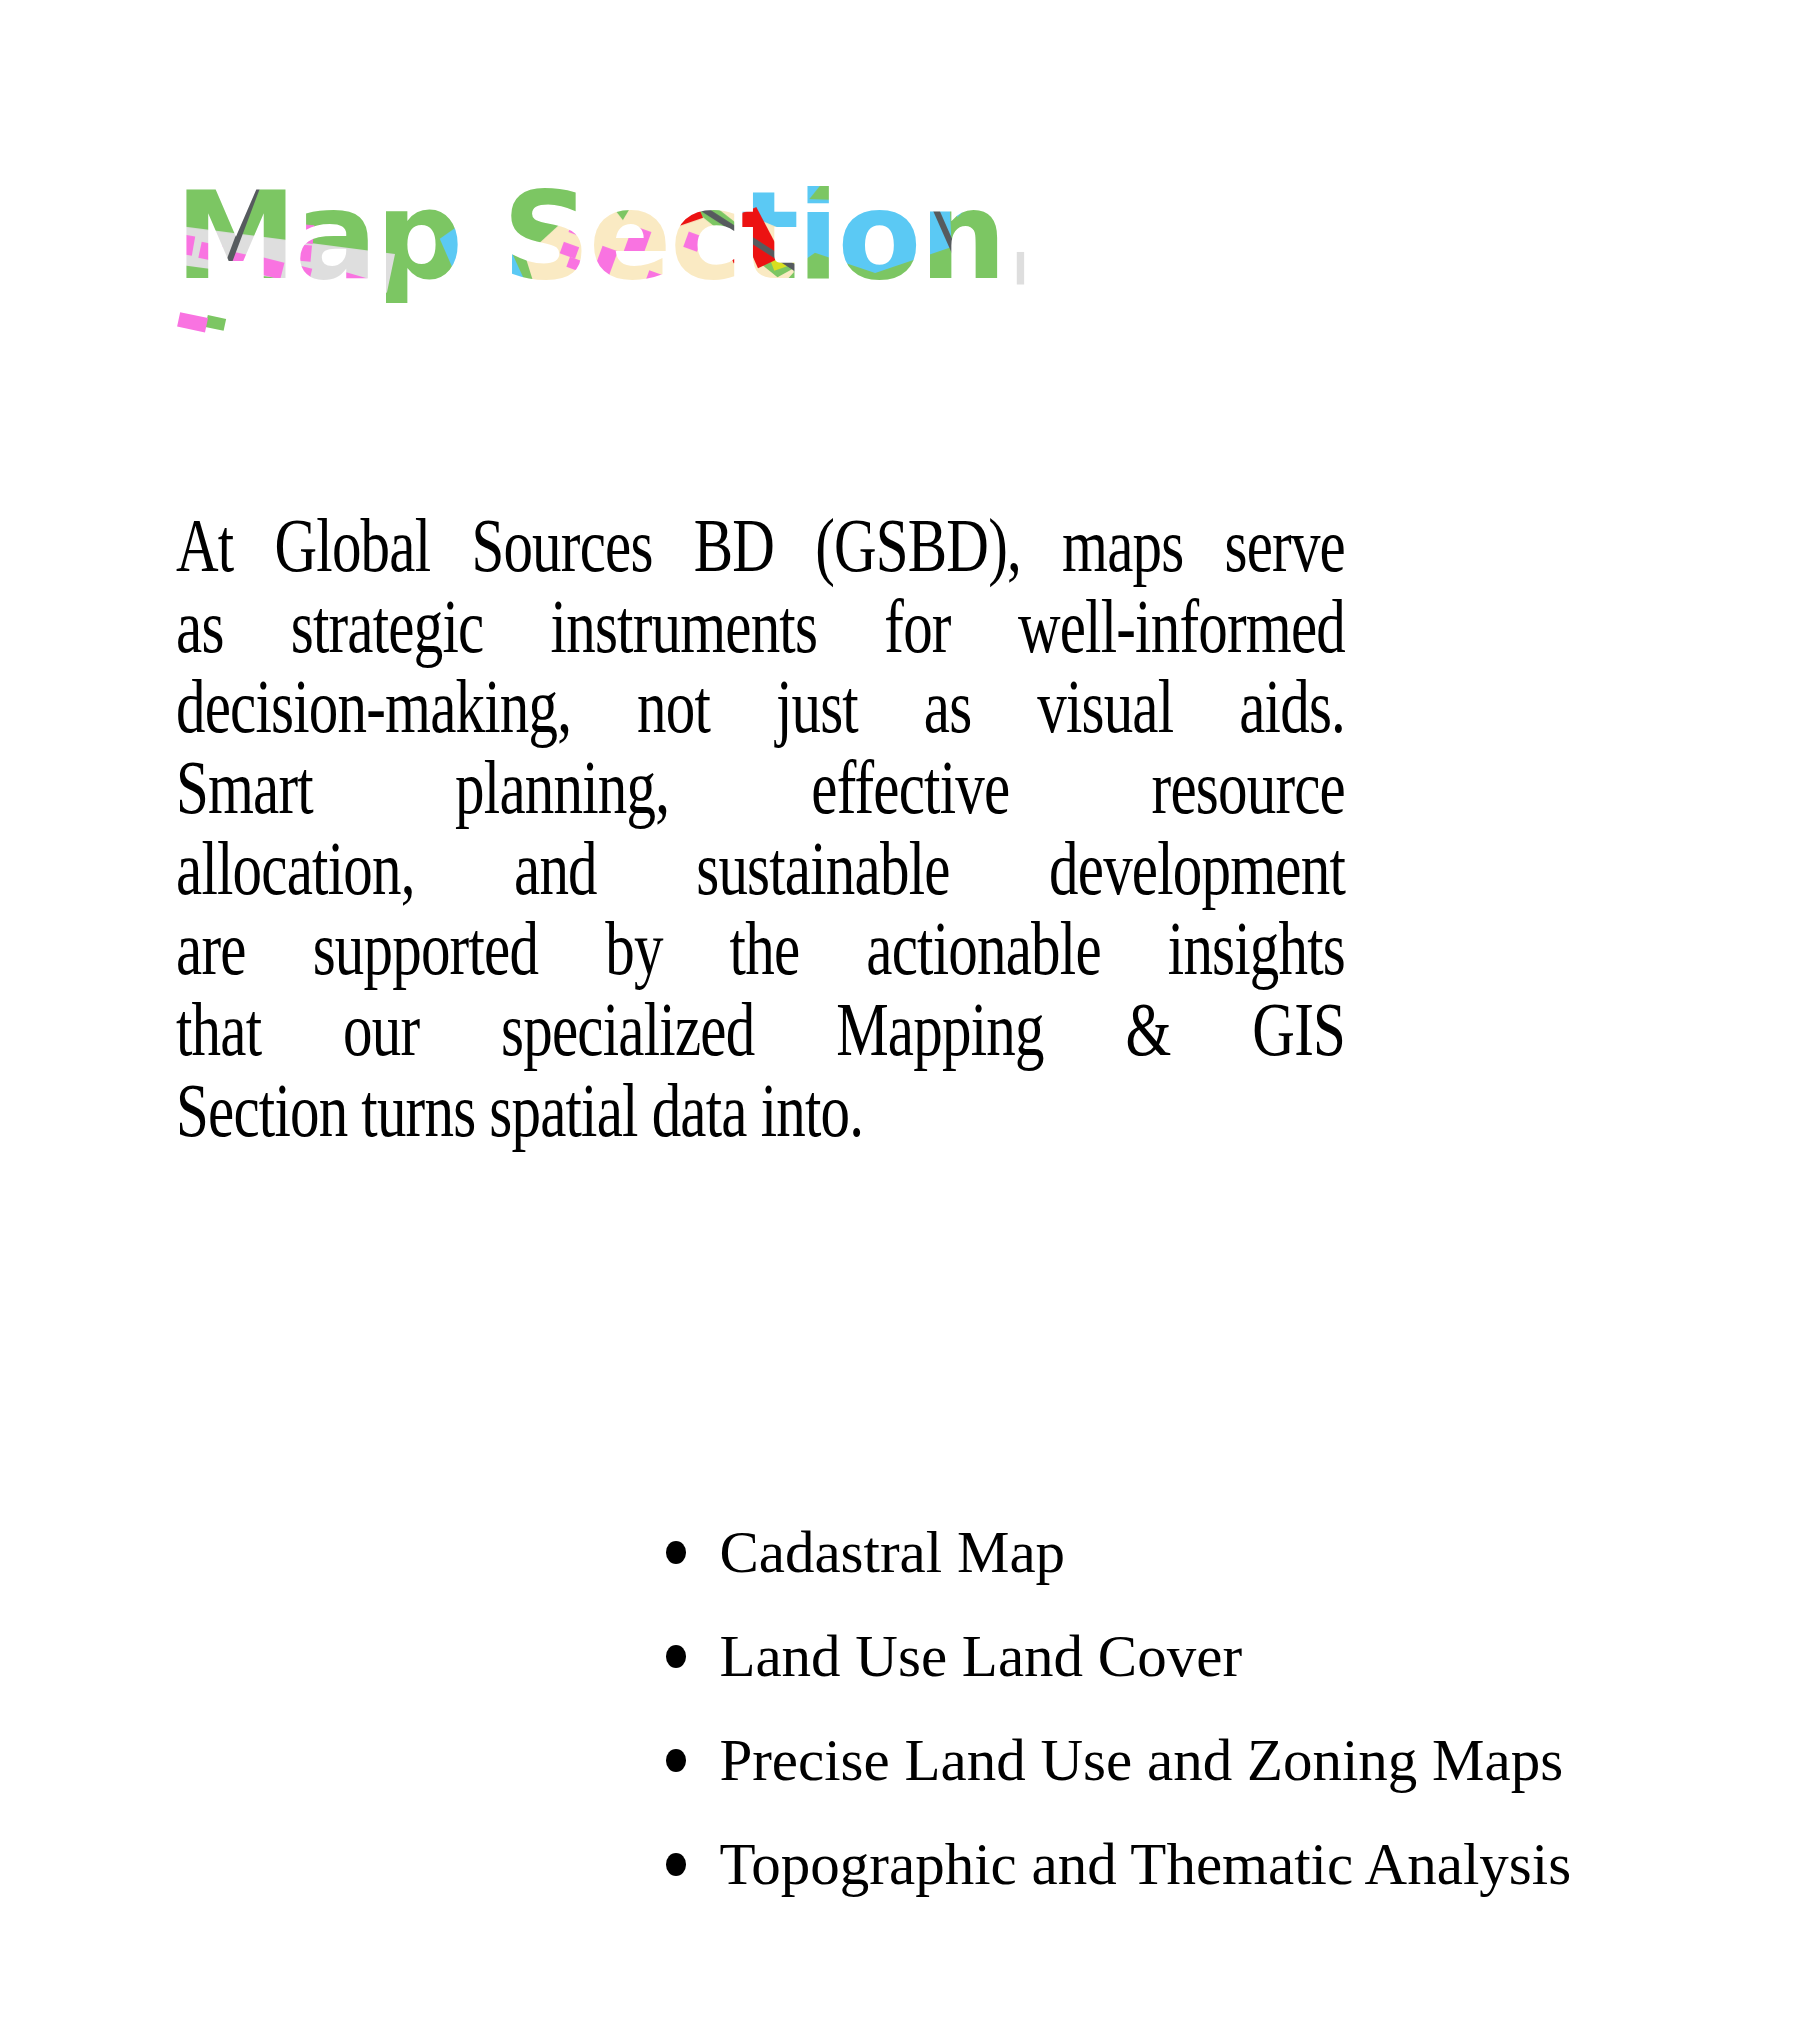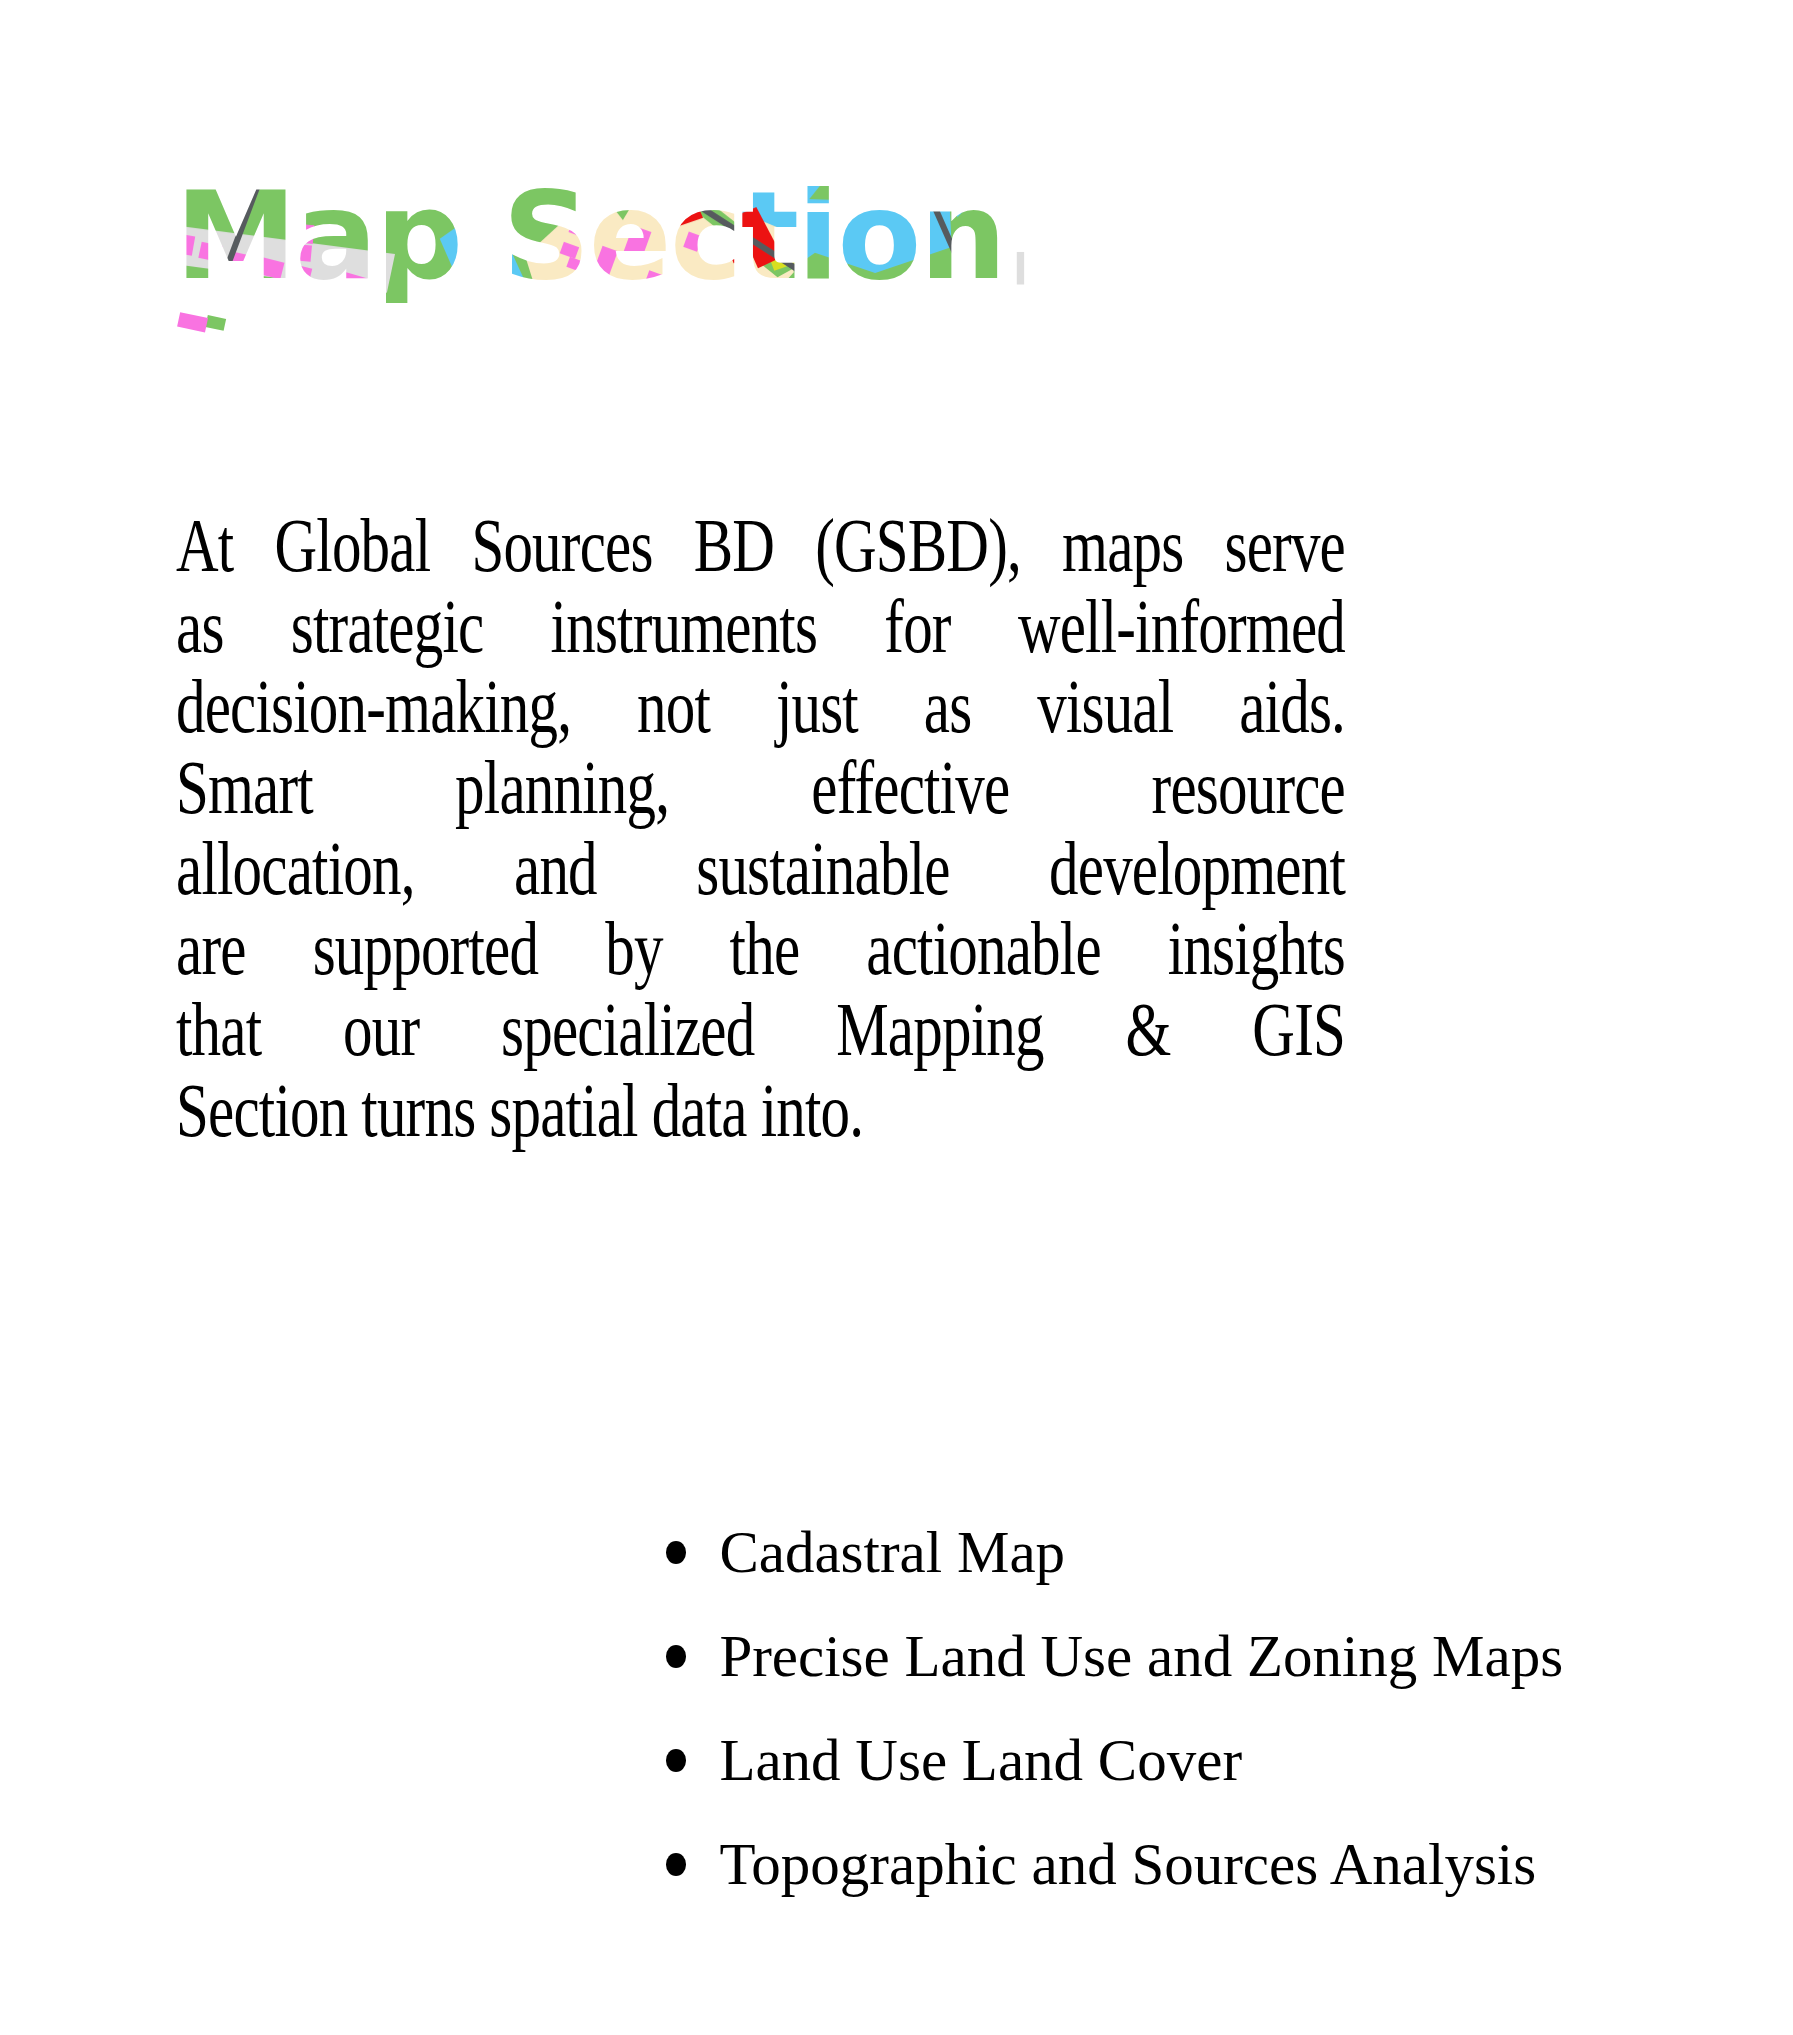--- a/index.html
+++ b/index.html
@@ -173,27 +173,27 @@
     <div class="pline last">Section turns spatial data into.</div>
   </div>
 
   <div class="list">
     <div class="item">
       <span class="dot"></span>
       <span class="itext">Cadastral Map</span>
     </div>
     <div class="item">
       <span class="dot"></span>
+      <span class="itext">Land Use Land Cover</span>
+    </div>
+    <div class="item">
+      <span class="dot"></span>
       <span class="itext">Precise Land Use and Zoning Maps</span>
     </div>
     <div class="item">
       <span class="dot"></span>
-      <span class="itext">Land Use Land Cover</span>
-    </div>
-    <div class="item">
-      <span class="dot"></span>
-      <span class="itext">Topographic and Sources Analysis</span>
+      <span class="itext">Topographic and Thematic Analysis</span>
     </div>
 
   </div>
 
 </div>
 
 
 </body></html>

